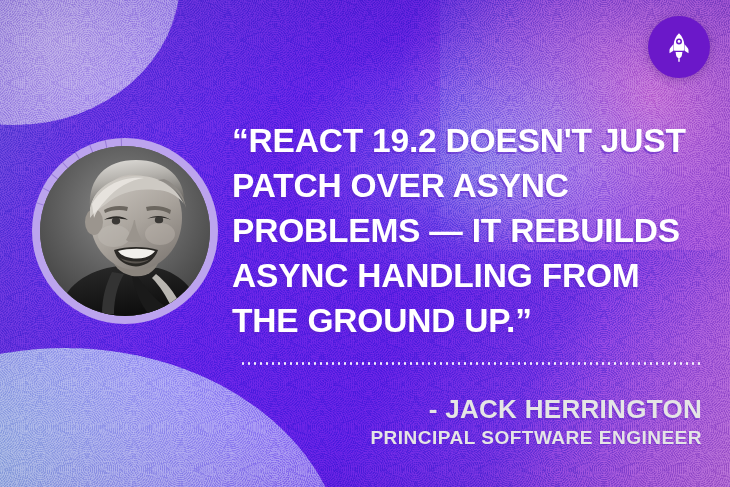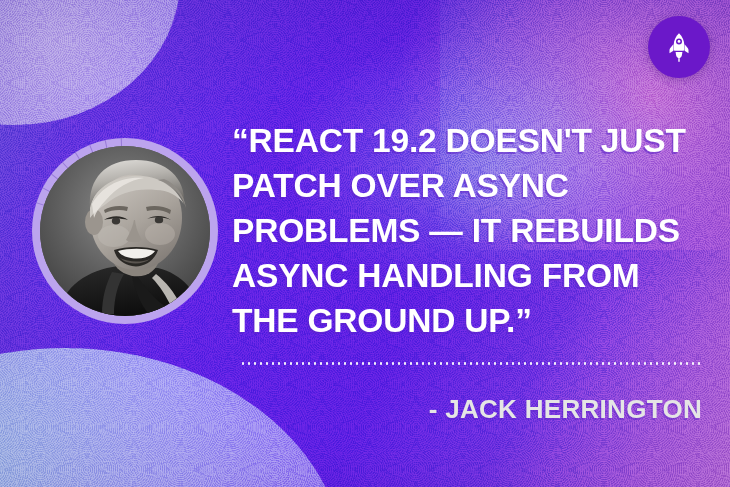--- a/index.html
+++ b/index.html
@@ -329,15 +329,16 @@
       </svg>
     </div>
   </div>
 
   <p class="quote">“REACT 19.2 DOESN'T JUST PATCH OVER ASYNC PROBLEMS — IT REBUILDS ASYNC HANDLING FROM THE GROUND UP.”</p>
 
   <div class="divider"></div>
 
   <div class="attrib">
     <div class="attrib-name">- JACK HERRINGTON</div>
+    <div class="attrib-role">PRINCIPAL SOFTWARE ENGINEER</div>
   </div>
 
 </div>
 
 </body></html>

